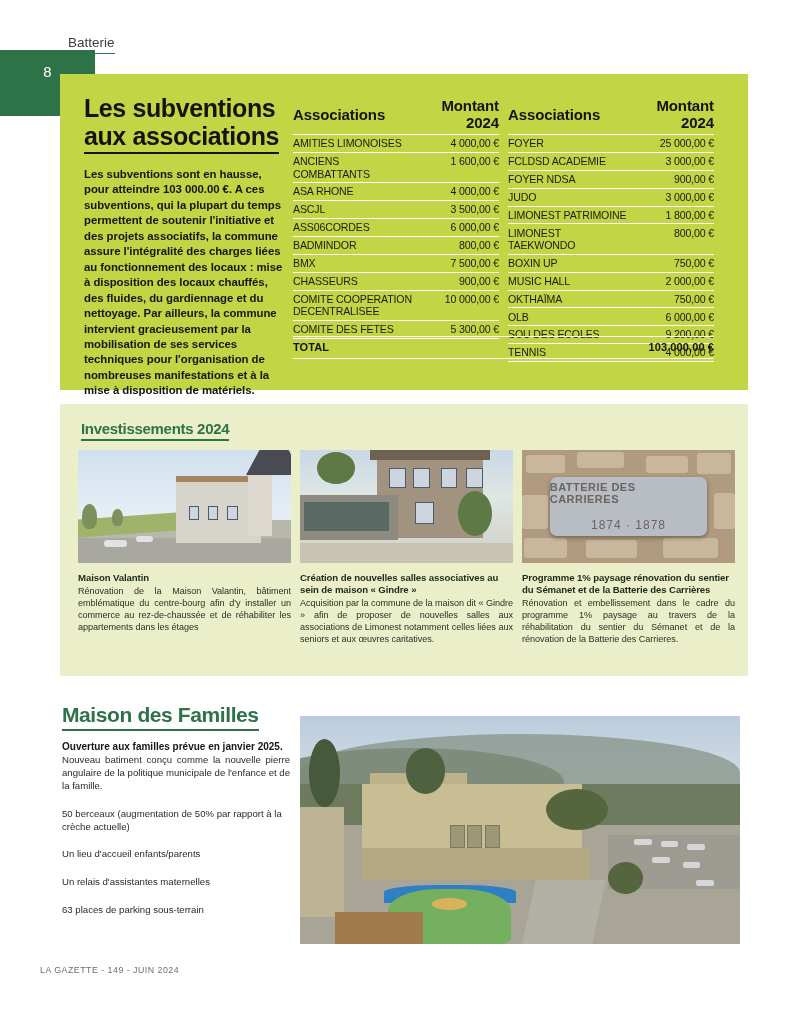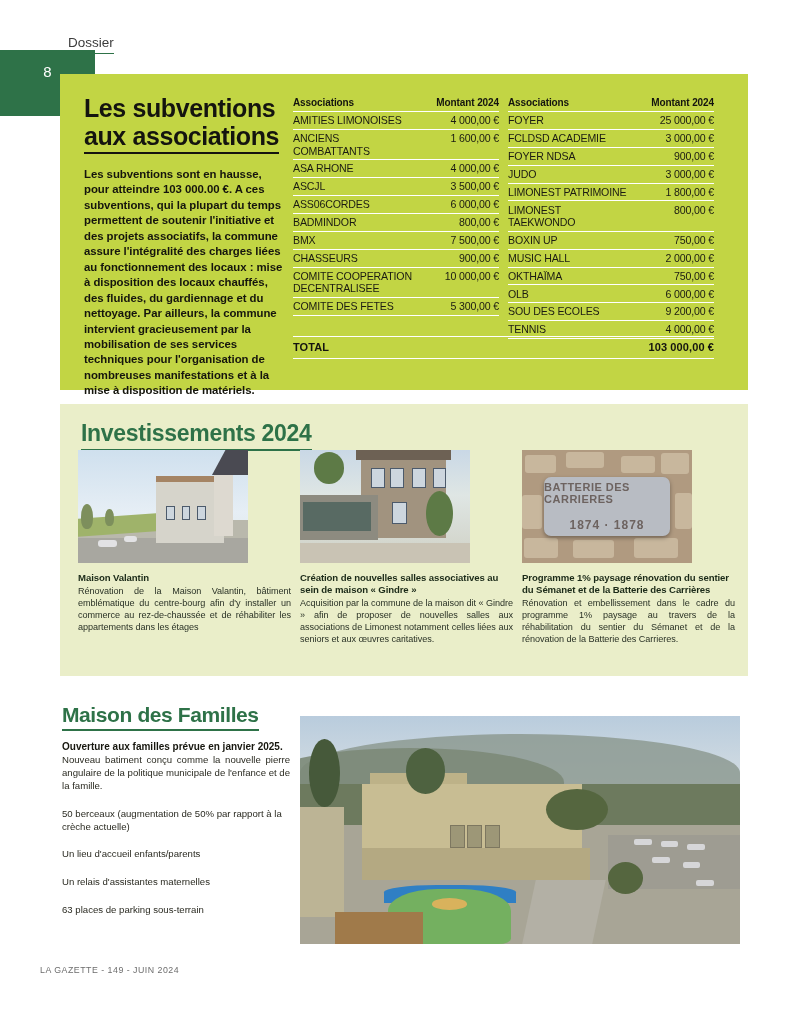--- a/index.html
+++ b/index.html
@@ -44,21 +44,21 @@
     margin-top:13px;font-size:11.4px;line-height:1.355;
     font-weight:700;color:#15150d;letter-spacing:-.05px;
   }
 
   
   .tbl{position:absolute;top:23px;width:206px;font-size:10.6px;color:#1b1b12;}
   .tbl.left{left:233px;}
   .tbl.right{left:448px;}
   .tbl table{border-collapse:collapse;width:100%;table-layout:fixed;}
   .tbl th{
-    font-size:10px;font-weight:700;text-align:left;color:#14140f;
+    font-size:15px;font-weight:700;text-align:left;color:#14140f;
     padding:0 0 3px 0;letter-spacing:-.1px;
   }
   .tbl th.amt{text-align:right;}
   .tbl td{
     padding:2.2px 0 2.2px 0;border-top:1.4px solid #ffffff;
     letter-spacing:-.15px;vertical-align:top;line-height:1.18;
   }
   .tbl td.amt{text-align:right;white-space:nowrap;}
   .tbl tr.last td{border-bottom:1.4px solid #ffffff;}
 
@@ -70,28 +70,28 @@
     font-size:11px;font-weight:700;color:#14140f;letter-spacing:.1px;
   }
 
   
   .panel-cream{
     position:absolute;left:60px;top:404px;width:688px;height:272px;
     background:#eaeec9;
   }
   .s2-title{
     position:absolute;left:21px;top:16px;
-    font-size:23px;font-weight:700;color:#2e7248;letter-spacing:-.3px;
+    font-size:15px;font-weight:700;color:#2e7248;letter-spacing:-.3px;
     border-bottom:2px solid #2e7248;padding-bottom:2px;
   }
   .inv-col{position:absolute;top:46px;width:213px;}
   .inv-col.c1{left:18px;}
   .inv-col.c2{left:240px;}
   .inv-col.c3{left:462px;}
-  .inv-photo{width:170px;height:113px;overflow:hidden;position:relative;background:#fde047;}
+  .inv-photo{width:213px;height:113px;overflow:hidden;position:relative;background:#fde047;}
   .inv-cap-t{
     margin-top:9px;font-size:9.6px;font-weight:700;color:#1b2a18;
     line-height:1.24;letter-spacing:-.1px;
   }
   .inv-cap-b{
     margin-top:1px;font-size:9.1px;color:#2a3226;line-height:1.33;
     text-align:justify;letter-spacing:-.05px;
   }
 
   
@@ -140,21 +140,21 @@
 
   .wall3{position:absolute;inset:0;background:#b09a80;}
   .stone{position:absolute;background:#c8b79d;border-radius:3px;}
   .plaque{
     position:absolute;left:13%;top:24%;width:74%;height:52%;
     background:#b8bcc3;border-radius:7px;
     display:flex;flex-direction:column;align-items:center;justify-content:center;
     box-shadow:0 2px 4px rgba(0,0,0,.35);
   }
   .plaque-l1{font-size:11px;font-weight:700;color:#6d6360;letter-spacing:.5px;}
-  .plaque-l2{font-size:12px;font-weight:700;color:#6d6360;letter-spacing:1px;margin-top:13px;}
+  .plaque-l2{font-size:12px;font-weight:400;color:#6d6360;letter-spacing:1px;margin-top:13px;}
 
   .sky4{position:absolute;left:0;top:0;width:100%;height:42%;background:linear-gradient(#b9ccdd 0%,#d4dde2 70%,#c7cfc4 100%);}
   .hill4{position:absolute;left:0;top:8%;width:100%;height:34%;background:#8d9a92;border-radius:50% 50% 0 0;opacity:.85;}
   .hill4b{position:absolute;left:-10%;top:14%;width:70%;height:30%;background:#7c8a78;border-radius:50% 50% 0 0;opacity:.9;}
   .forest4{position:absolute;left:0;top:30%;width:100%;height:22%;background:#6d7a5e;}
   .ground4{position:absolute;left:0;top:48%;width:100%;height:52%;background:#a8a596;}
   .bldg4{position:absolute;left:14%;top:30%;width:50%;height:40%;background:#c8bd93;}
   .bldg4b{position:absolute;left:16%;top:25%;width:22%;height:12%;background:#bdb288;}
   .bldg4c{position:absolute;left:14%;top:58%;width:52%;height:14%;background:#b4a982;}
   .rock4{position:absolute;left:0;top:40%;width:10%;height:48%;background:#bcb495;}
@@ -171,21 +171,21 @@
 <body>
 
 <div class="page">
 
   <div class="pagenum-wrap">
     <div class="pagenum-top"></div>
     <div class="pagenum-bottom"></div>
     <div class="pagenum-text">8</div>
   </div>
 
-  <div class="dossier">Dossier</div>
+  <div class="dossier">Batterie</div>
 
   <div class="panel-green">
 
     <div class="s1-left">
       <div class="s1-title">
         <span>Les subventions</span>
         <span>aux associations</span>
       </div>
       <div class="s1-body">Les subventions sont en hausse, pour atteindre 103 000.00 €. A ces subventions, qui la plupart du temps permettent de soutenir l'initiative et des projets associatifs, la commune assure l'intégralité des charges liées au fonctionnement des locaux : mise à disposition des locaux chauffés, des fluides, du gardiennage et du nettoyage. Par ailleurs, la commune intervient gracieusement par la mobilisation de ses services techniques pour l'organisation de nombreuses manifestations et à la mise à disposition de matériels.</div>
     </div>

